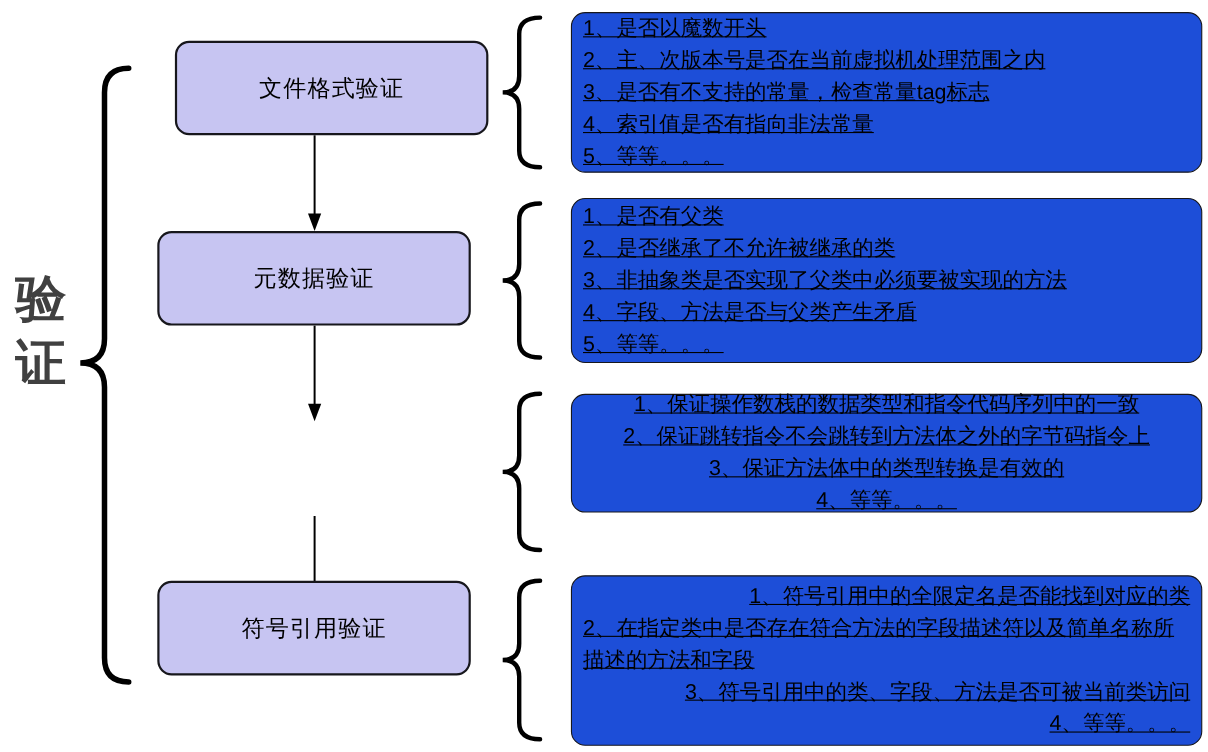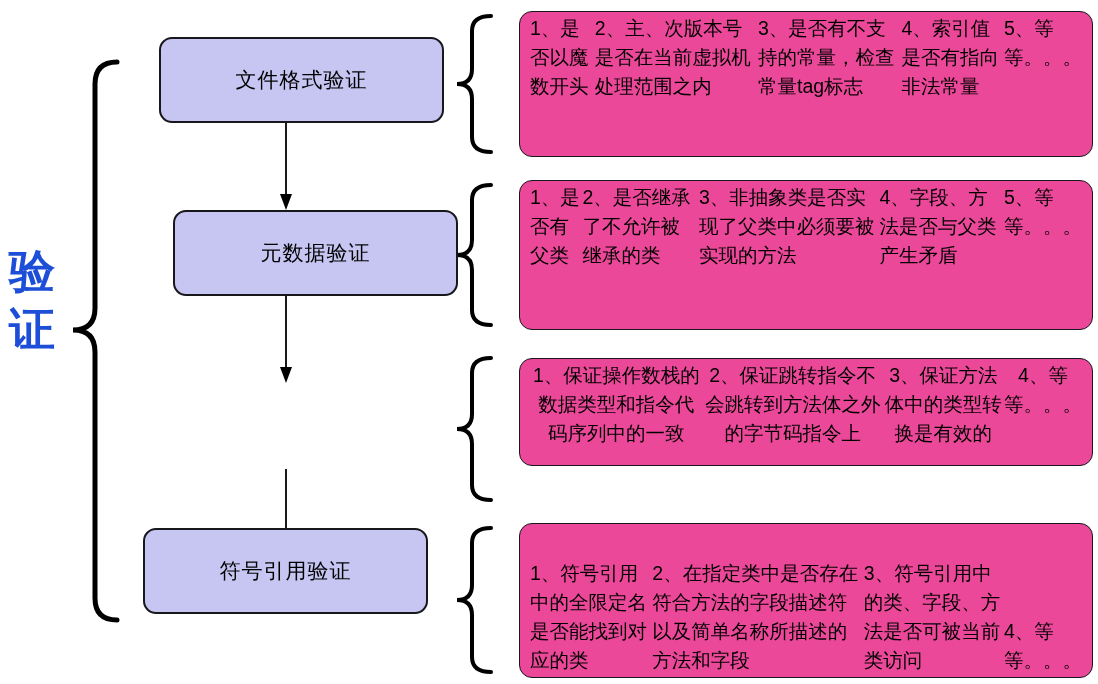--- a/index.html
+++ b/index.html
@@ -23,22 +23,22 @@
   }
   .root-label {
     position: absolute;
     left: 4px;
     top: 242px;
     width: 56px;
     font-family: "DejaVu Serif", serif;
     font-weight: bold;
     font-size: 46px;
     line-height: 58px;
-    color: #1d4ed8;
-    text-align: center;
+    color: #404040;
+    text-align: right;
     word-break: break-all;
   }
   .stage-box {
     position: absolute;
     left: 143px;
     width: 285px;
     height: 86px;
     background: #c7c5f2;
     border: 2px solid #17171c;
     border-radius: 13px;
@@ -49,36 +49,37 @@
   }
   .stage-box .stage-label {
     font-size: 21px;
     color: #000000;
     letter-spacing: 1px;
   }
   .detail-box {
     position: absolute;
     left: 519px;
     width: 574px;
-    background: #ec4899;
+    background: #1d4ed8;
     border: 1.5px solid #17171c;
     border-radius: 13px;
     box-sizing: border-box;
     padding: 2px 10px;
     display: flex;
-    flex-direction: row;
+    flex-direction: column;
     justify-content: center;
+    text-decoration: underline;
   }
   .detail-box .item {
     font-size: 19.5px;
     line-height: 29px;
     color: #000000;
   }
   .p1 { top: 37px; margin-left: 16px; }
-  .p2 { top: 210px; margin-left: 30px; }
+  .p2 { top: 210px; }
   .p3 { top: 383px; }
   .p4 { top: 528px; }
   .b1 { top: 11px;  height: 146px; }
   .b2 { top: 180px; height: 150px; }
   .b3 { top: 358px; height: 108px; text-align: center; }
   .b4 { top: 523px; height: 155px; align-items: flex-end; }
 </style>
 </head>
 <body>
 

